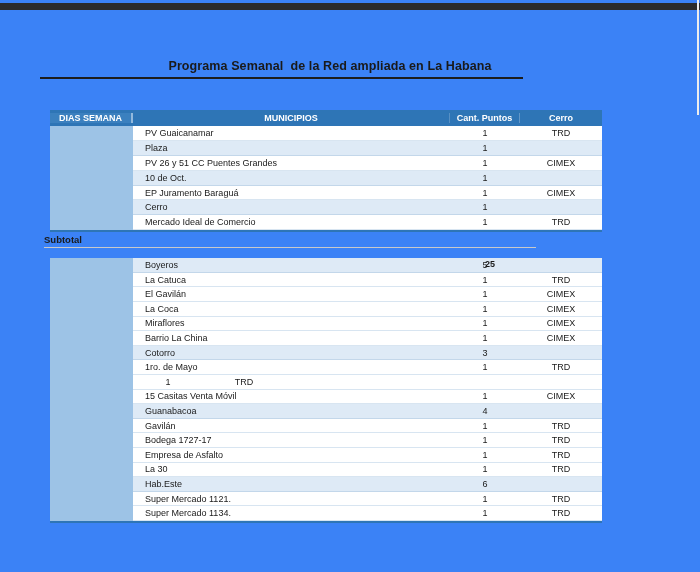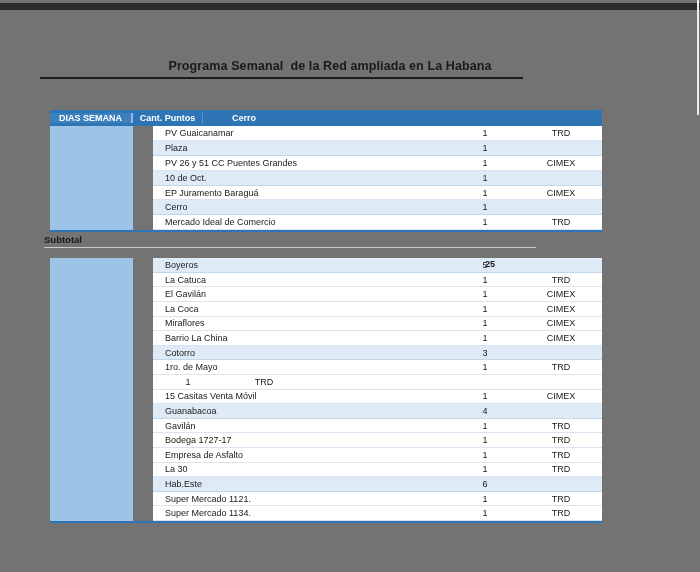--- a/index.html
+++ b/index.html
@@ -1,17 +1,17 @@
 <!DOCTYPE html>
 <html style="--header-bg: #2E75B6; --day-column-bg: #9DC3E6; --group-row-bg: #DEEAF6; --accent-line: #2E75B6; --top-bar: #2B2B2B;"><head>
 <meta charset="utf-8">
 <style>
   html,body{margin:0;padding:0;background:#fff;}
   .page{
-    position:relative;width:700px;height:572px;background:#737373;overflow:hidden;
+    position:relative;width:700px;height:572px;background:#3b82f6;overflow:hidden;
     font-family:"Liberation Sans","DejaVu Sans",sans-serif;color:#1a1a1a;
   }
   .top-bar{position:absolute;top:3px;left:0;width:700px;height:7px;background:var(--top-bar,#2b2b2b);}
   .right-edge{position:absolute;top:0;right:1px;width:2px;height:115px;background:#ededed;}
 
   .title-text{
     position:absolute;top:59px;left:110px;width:440px;text-align:center;
     font-size:12.5px;font-weight:bold;white-space:pre;letter-spacing:.1px;
   }
   .title-underline{position:absolute;top:77px;left:40px;width:483px;height:2px;background:#1c1c1c;}
@@ -20,21 +20,21 @@
 
   .header{display:flex;height:16px;background:var(--header-bg,#2E75B6);color:#ffffff;
     font-weight:bold;align-items:center;}
   .h{box-sizing:border-box;}
   .h1{width:83px;text-align:center;background:#3b80bf;border-right:2px solid rgba(255,255,255,.45);}
   .h2{flex:1;text-align:center;border-right:1px solid rgba(255,255,255,.2);}
   .h3{width:70px;text-align:center;border-right:1px solid rgba(255,255,255,.25);}
   .h4{width:82px;text-align:center;}
 
   .block{border-bottom:2px solid var(--accent-line,#2E75B6);}
-  .row{display:flex;gap:20px;}
+  .row{display:flex;}
   .block1 .row{height:14.9px;}
   .block2 .row{height:14.6px;}
   .c1{width:83px;flex:none;background:var(--day-column-bg,#9DC3E6);}
   .rest{flex:1;display:flex;align-items:center;box-sizing:border-box;
     border-bottom:1px solid #d8e5f1;background:#fff;}
   .row.group .rest{background:var(--group-row-bg,#DEEAF6);border-bottom-color:#c3d7ea;}
   .c2{flex:1;padding-left:12px;white-space:nowrap;overflow:hidden;}
   .c3{width:70px;flex:none;text-align:center;}
   .c4{width:82px;flex:none;text-align:center;}
 
@@ -50,20 +50,21 @@
 <div class="page">
   <div class="top-bar"></div>
   <div class="right-edge"></div>
 
   <div class="title-text">Programa Semanal  de la Red ampliada en La Habana</div>
   <div class="title-underline"></div>
 
   <div class="table">
     <div class="header">
       <div class="h h1">DIAS SEMANA</div>
+      <div class="h h2">MUNICIPIOS</div>
       <div class="h h3">Cant. Puntos</div>
       <div class="h h4">Cerro</div>
     </div>
 
     <div class="block block1">
         <div class="row">
           <div class="c1"></div>
           <div class="rest">
             <div class="c2">PV Guaicanamar</div>
             <div class="c3">1</div>

